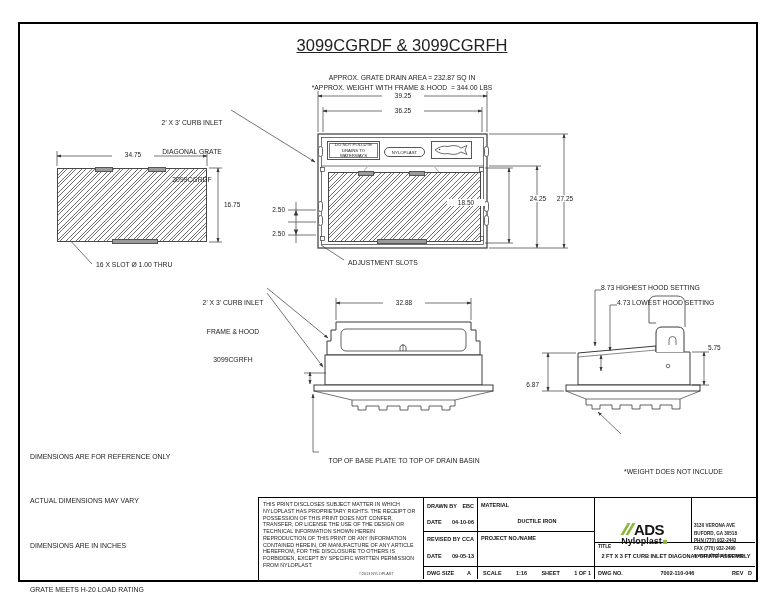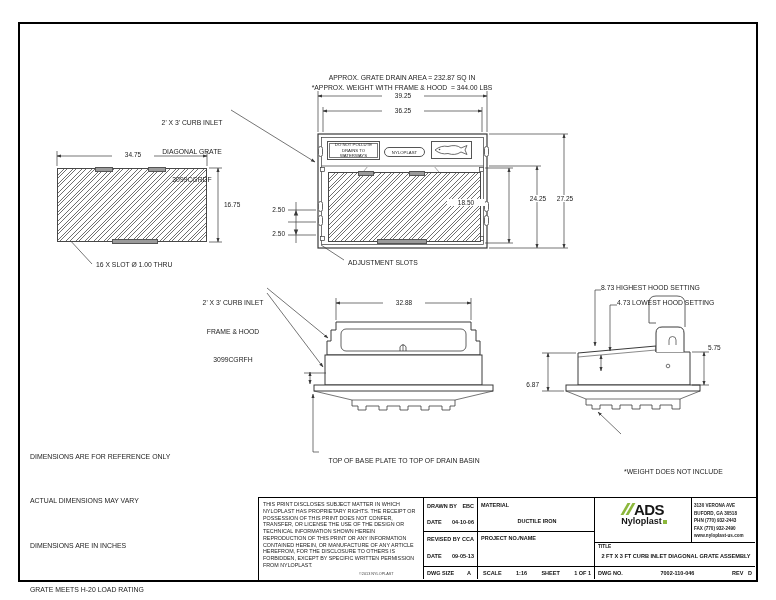--- a/index.html
+++ b/index.html
@@ -1,18 +1,18 @@
 <!DOCTYPE html>
 <html><head>
 <meta charset="utf-8">
 <style>
   html,body{margin:0;padding:0;background:#fff;}
   #sheet{position:relative;width:776px;height:600px;background:#fff;overflow:hidden;
          font-family:"Liberation Sans",sans-serif;color:#222;}
-  .abs{position:absolute;}
+  .abs{position:absolute;margin-top:20px;}
   .lbl{position:absolute;color:#222;white-space:pre;line-height:1.1;}
   .dim{font-size:6.5px;background:#fff;padding:0 1px;}
   .cc{text-align:center;}
   .rr{text-align:right;}
   .callout{font-size:6.8px;line-height:9.5px;text-align:center;white-space:pre;}
   .note-line{font-size:6.9px;line-height:9.1px;white-space:pre;}
   .blk-line{font-size:6.8px;line-height:12px;white-space:pre;}
   .frame{position:absolute;left:18px;top:22px;width:736px;height:556px;border:2.5px solid #000;}
   .stripes{position:absolute;box-sizing:border-box;border:1.2px solid #474747;
     background:repeating-linear-gradient(135deg,#fff 0px,#fff 3.6px,#707070 3.6px,#707070 4.3px,#fff 4.3px,#fff 5.9px,#707070 5.9px,#707070 6.6px);}
@@ -136,20 +136,21 @@
       <line x1="692" y1="385" x2="709" y2="385"></line>
       <line x1="704" y1="352" x2="704" y2="385" marker-start="url(#mE)" marker-end="url(#mE)"></line>
       <line x1="601" y1="290" x2="595" y2="290"></line>
       <line x1="595" y1="290" x2="595" y2="346" marker-end="url(#mE)"></line>
       <line x1="617" y1="305" x2="610" y2="305"></line>
       <line x1="610" y1="305" x2="610" y2="351" marker-end="url(#mE)"></line>
       <line x1="621" y1="434" x2="598" y2="412" marker-end="url(#mE)"></line>
     </g>
   </svg>
 
+  <div class="lbl cc" style="left:252px;top:36px;width:300px;font-size:16.5px;text-decoration:underline;">3099CGRDF &amp; 3099CGRFH</div>
   <div class="lbl cc" style="left:252px;top:74px;width:300px;font-size:6.8px;">APPROX. GRATE DRAIN AREA = 232.87 SQ IN</div>
   <div class="lbl cc" style="left:252px;top:84px;width:300px;font-size:6.8px;">*APPROX. WEIGHT WITH FRAME &amp; HOOD  = 344.00 LBS</div>
 
   <div class="stripes" style="left:57px;top:168px;width:150px;height:74px;"></div>
   <div class="tab" style="left:95px;top:167px;width:16px;height:3px;"></div>
   <div class="tab" style="left:148px;top:167px;width:16px;height:3px;"></div>
   <div class="tab" style="left:112px;top:239px;width:44px;height:3px;"></div>
   <div class="lbl dim cc" style="left:112px;top:151px;width:40px;">34.75</div>
   <div class="lbl dim" style="left:223px;top:201px;">16.75</div>
   <div class="lbl" style="left:96px;top:261px;font-size:6.8px;">16 X SLOT Ø 1.00 THRU</div>

